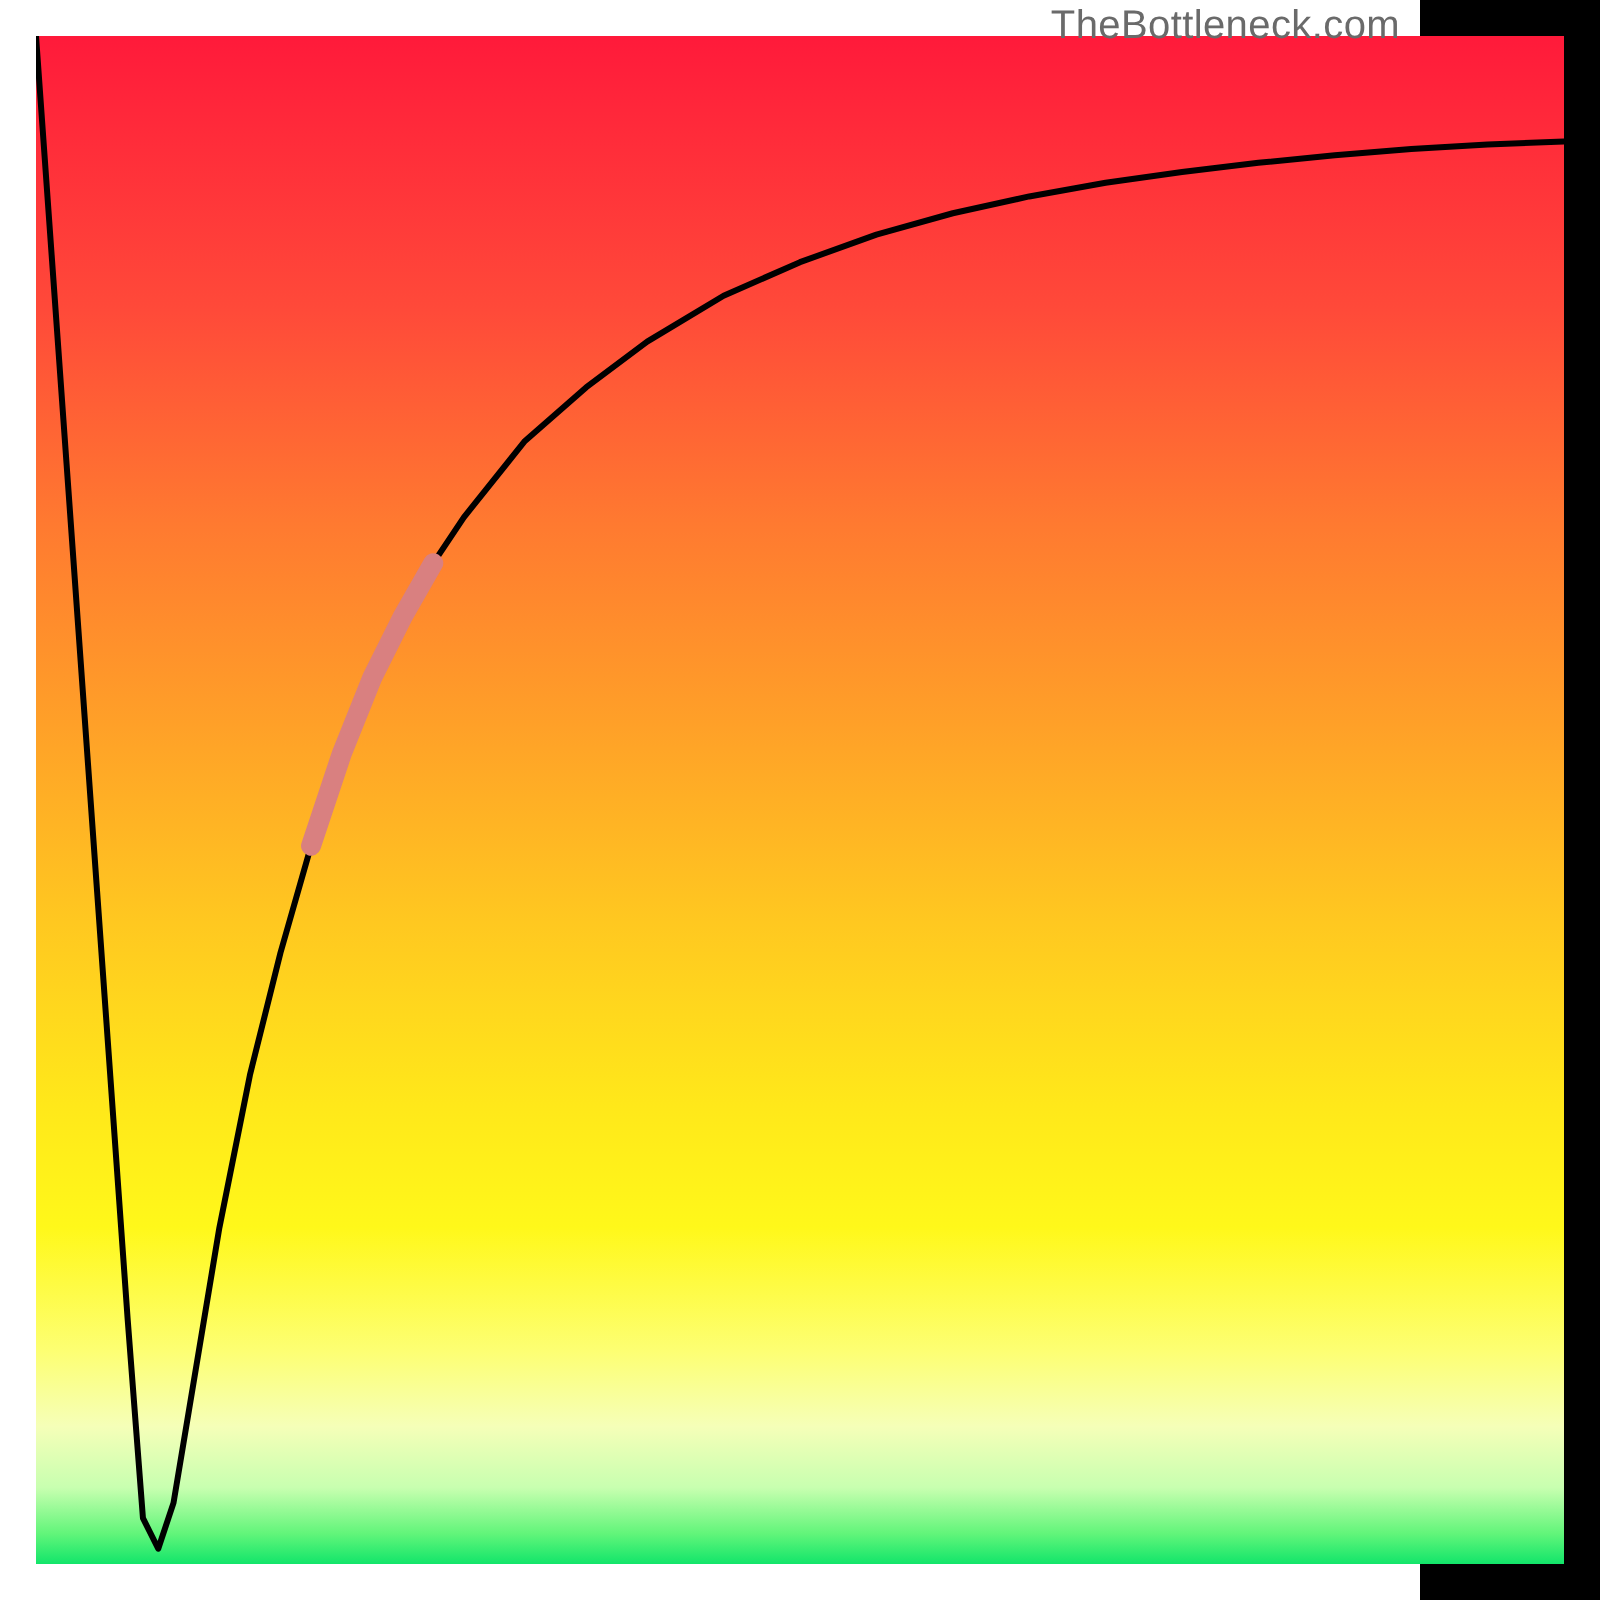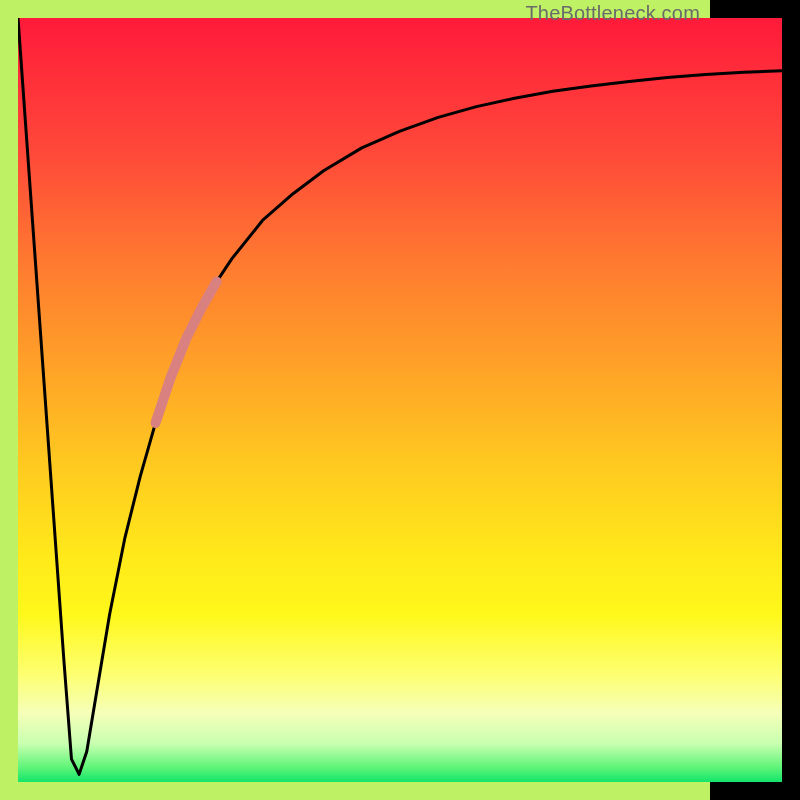--- a/index.html
+++ b/index.html
@@ -6,21 +6,21 @@
     margin: 0;
     padding: 0;
     width: 800px;
     height: 800px;
     background: #000;
   }
   .chart-container {
     position: relative;
     width: 710px;
     height: 800px;
-    background: #bef264;
+    background: #ffffff;
   }
   .plot-area {
     position: absolute;
     left: 18px;
     top: 18px;
     width: 764px;
     height: 764px;
     overflow: hidden;
   }
   .gradient-bg {

